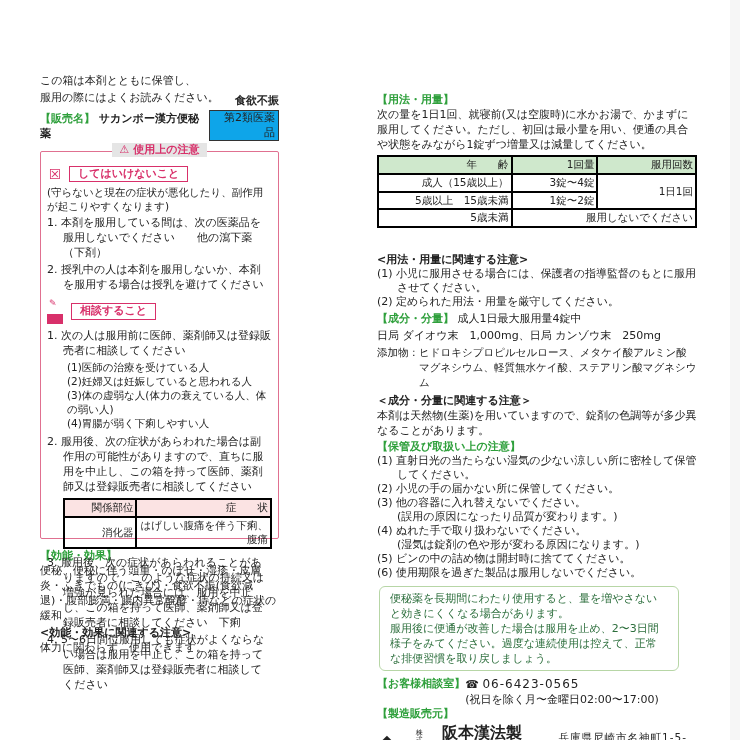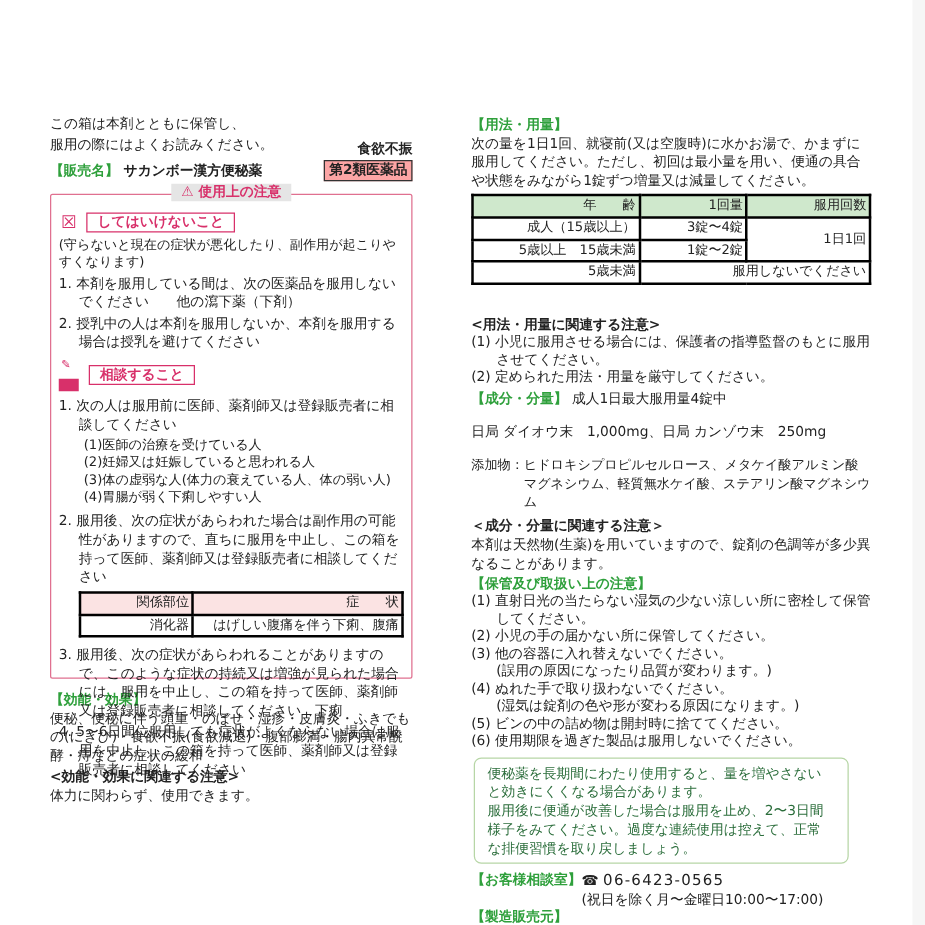--- a/index.html
+++ b/index.html
@@ -1,26 +1,26 @@
 <!DOCTYPE html>
 <html><head>
 <meta charset="utf-8">
 <style>
   * { box-sizing: border-box; margin: 0; padding: 0; }
   html, body { width: 740px; height: 740px; background: #fff; overflow: hidden; }
   body { font-family: "DejaVu Sans", "Liberation Sans", sans-serif; color: #222; font-size: 11px; line-height: 1.3; position: relative; }
-  .col-left { position: absolute; left: 40px; top: 90px; width: 290px; }
+  .col-left { position: absolute; left: 40px; top: 72px; width: 239px; }
   .col-right { position: absolute; left: 377px; top: 93px; width: 320px; }
   .intro { font-size: 11px; line-height: 17px; }
   .row-title { display: flex; justify-content: space-between; align-items: flex-end; margin-top: 0; }
   .product-name { font-size: 11px; font-weight: bold; }
   .green { color: #2fa03c; font-weight: bold; }
   .right-tags { text-align: right; }
   .kampo { font-weight: bold; font-size: 11px; margin-top: -14px; }
-  .class2 { border: 1px solid #333; background: #fca5a5; font-weight: bold; padding: 0 3px; display: inline-block; font-size: 11px; margin-top: 2px; }
+  .class2 { border: 1px solid #333; background: #0ea5e9; font-weight: normal; padding: 0 3px; display: inline-block; font-size: 11px; margin-top: 2px; }
   .caution-box { position: relative; margin-top: 10px; border: 1.5px solid #e07090; border-radius: 2px; padding: 12px 6px 6px 6px; height: 388px; }
   .caution-title { position: absolute; top: -9px; left: 50%; transform: translateX(-50%); background: #e5e5e5; color: #d8306a; font-weight: bold; padding: 0 8px; font-size: 11px; white-space: nowrap; }
   .sub-head { display: flex; align-items: center; gap: 6px; margin: 2px 0 4px 0; }
   .tag { border: 1px solid #d8306a; color: #d8306a; font-weight: bold; padding: 0 8px; font-size: 11px; }
   .icon-x { width: 16px; height: 16px; color: #d8306a; font-weight: bold; font-size: 14px; line-height: 16px; text-align: center; }
   .icon-consult { width: 18px; height: 26px; position: relative; }
   .icon-consult .blk { position: absolute; bottom: 0; left: 0; width: 16px; height: 10px; background: #d8306a; }
   .icon-consult .fig { position: absolute; top: 0; left: 2px; font-size: 9px; color: #d8306a; }
   .small { font-size: 10.5px; }
   .item { font-size: 11px; line-height: 15px; padding-left: 16px; text-indent: -16px; margin-bottom: 2px; }
@@ -137,21 +137,21 @@
   </tbody>
     </table>
   <div class="body-text bold">&lt;用法・用量に関連する注意&gt;</div>
   <div class="r-item">(1) 小児に服用させる場合には、保護者の指導監督のもとに服用させてください。</div>
   <div class="r-item">(2) 定められた用法・用量を厳守してください。</div>
 
   <div class="body-text" style="margin-top:2px;">
     <span class="green">【成分・分量】</span>
     <span>成人1日最大服用量4錠中</span>
   </div>
-  <div class="body-text" style="margin:12px 0;">日局 ダイオウ末　1,000mg、日局 カンゾウ末　250mg</div>
+  <div class="body-text" style="margin:2px 0;">日局 ダイオウ末　1,000mg、日局 カンゾウ末　250mg</div>
   <div class="body-text" style="font-size:10.5px; display:flex;">
     <span style="white-space:nowrap;">添加物：</span>
     <span>ヒドロキシプロピルセルロース、メタケイ酸アルミン酸マグネシウム、軽質無水ケイ酸、ステアリン酸マグネシウム</span>
   </div>
   <div class="body-text bold" style="margin-top:3px;">＜成分・分量に関連する注意＞</div>
   <div class="body-text">本剤は天然物(生薬)を用いていますので、錠剤の色調等が多少異なることがあります。</div>
 
   <div class="section-head" style="margin-top:2px;">【保管及び取扱い上の注意】</div>
   <div class="r-item">(1) 直射日光の当たらない湿気の少ない涼しい所に密栓して保管してください。</div>
   <div class="r-item">(2) 小児の手の届かない所に保管してください。</div>
@@ -167,21 +167,21 @@
     <div>服用後に便通が改善した場合は服用を止め、2〜3日間様子をみてください。過度な連続使用は控えて、正常な排便習慣を取り戻しましょう。</div>
   </div>
 
   <div class="contact">
     <span class="green" style="white-space:nowrap;">【お客様相談室】</span>
     <div>
       <div>
         <span style="font-weight:bold;">☎</span>
         <span style="font-size:12px; letter-spacing:1px;">06-6423-0565</span>
       </div>
-      <div>(祝日を除く月〜金曜日10:00〜17:00)</div>
+      <div>(祝日を除く月〜金曜日02:00〜17:00)</div>
     </div>
   </div>
 
   <div class="green">【製造販売元】</div>
   <div class="maker">
     <div class="diamond"></div>
     <div class="kabu">
       <div>株式</div>
       <div>会社</div>
     </div>

